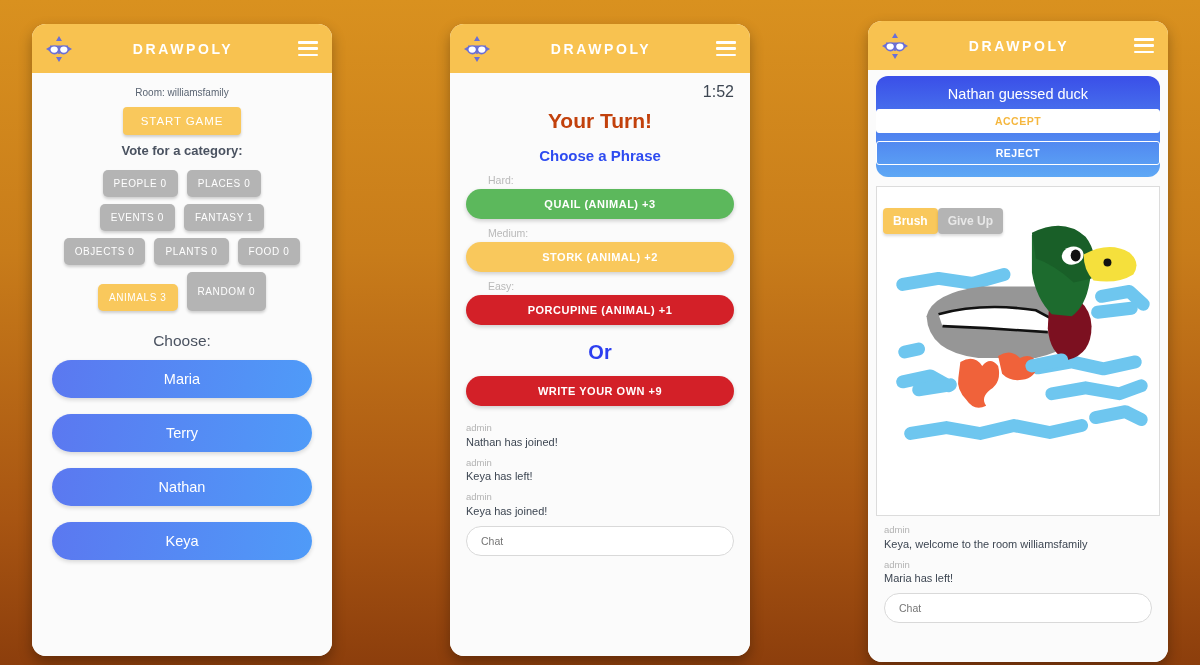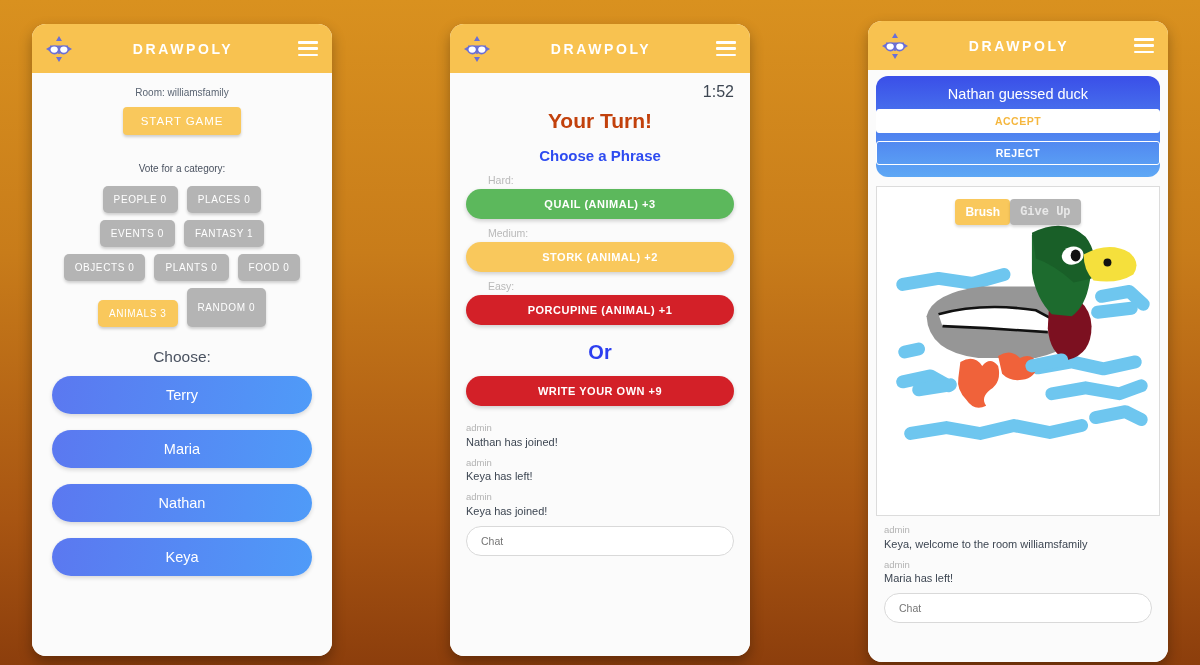--- a/index.html
+++ b/index.html
@@ -90,24 +90,24 @@
     border-radius: 4px;
     padding: 8px 18px;
     font-size: 11.5px;
     letter-spacing: 0.9px;
     box-shadow: 0 2px 3px rgba(0,0,0,0.18);
     cursor: pointer;
     font-family: inherit;
   }
   .section-title {
     text-align: center;
-    font-size: 10px;
+    font-size: 13px;
     color: #4a5260;
-    margin-top: 28px;
-    font-weight: 400;
+    margin-top: 8px;
+    font-weight: 700;
   }
   .cat-rows { margin-top: 12px; }
   .cat-row {
     display: flex; justify-content: center; gap: 9px; margin-bottom: 7px;
   }
   .cat-btn {
     background: #b4b4b4;
     color: #ffffff;
     border: none;
     border-radius: 5px;
@@ -230,33 +230,33 @@
     letter-spacing: 0.5px; cursor: pointer; font-family: inherit;
   }
   .canvas-wrap {
     margin: 9px 8px 0;
     border: 1px solid #dcdcdc;
     background: #ffffff;
     position: relative;
     height: 330px;
   }
   .canvas-toolbar {
-    position: absolute; top: 12px; left: 6px; right: 6px;
-    display: flex; justify-content: center;
+    position: absolute; top: 21px; left: 6px; right: 6px;
+    display: flex; justify-content: flex-start;
     z-index: 3;
   }
   .brush-btn {
     background: #f9c85c; color: #ffffff; border: none; border-radius: 4px;
     padding: 6px 10px; font-size: 12px; font-weight: bold;
     box-shadow: 0 2px 3px rgba(0,0,0,0.15); cursor: pointer; font-family: inherit;
   }
   .giveup-btn {
     background: #b4b4b4; color: #e8e8e8; border: none; border-radius: 4px;
     padding: 6px 10px; font-size: 12px; font-weight: bold;
-    box-shadow: 0 2px 3px rgba(0,0,0,0.15); cursor: pointer; font-family: Liberation Mono, monospace;
+    box-shadow: 0 2px 3px rgba(0,0,0,0.15); cursor: pointer; font-family: Liberation Sans, sans-serif;
   }
   .drawing { position: absolute; inset: 0; width: 100%; height: 100%; }
 </style>
 </head>
 <body>
 
 <div class="stage">
 
   <div class="phone phone-1">
     <div class="appbar">
@@ -301,22 +301,22 @@
           <button class="cat-btn">FOOD 0</button>
         </div>
         <div class="cat-row">
           <button class="cat-btn selected">ANIMALS 3</button>
           <button class="cat-btn">RANDOM 0</button>
         </div>
       </div>
 
       <div class="players-title">Choose:</div>
       <div class="player-list">
+        <button class="player-chip">Maria</button>
         <button class="player-chip">Terry</button>
-        <button class="player-chip">Maria</button>
         <button class="player-chip">Nathan</button>
         <button class="player-chip">Keya</button>
       </div>
     </div>
   </div>
 
   <div class="phone phone-2">
     <div class="appbar">
       <div class="logo">
         <svg width="30" height="30" viewBox="0 0 30 30">

